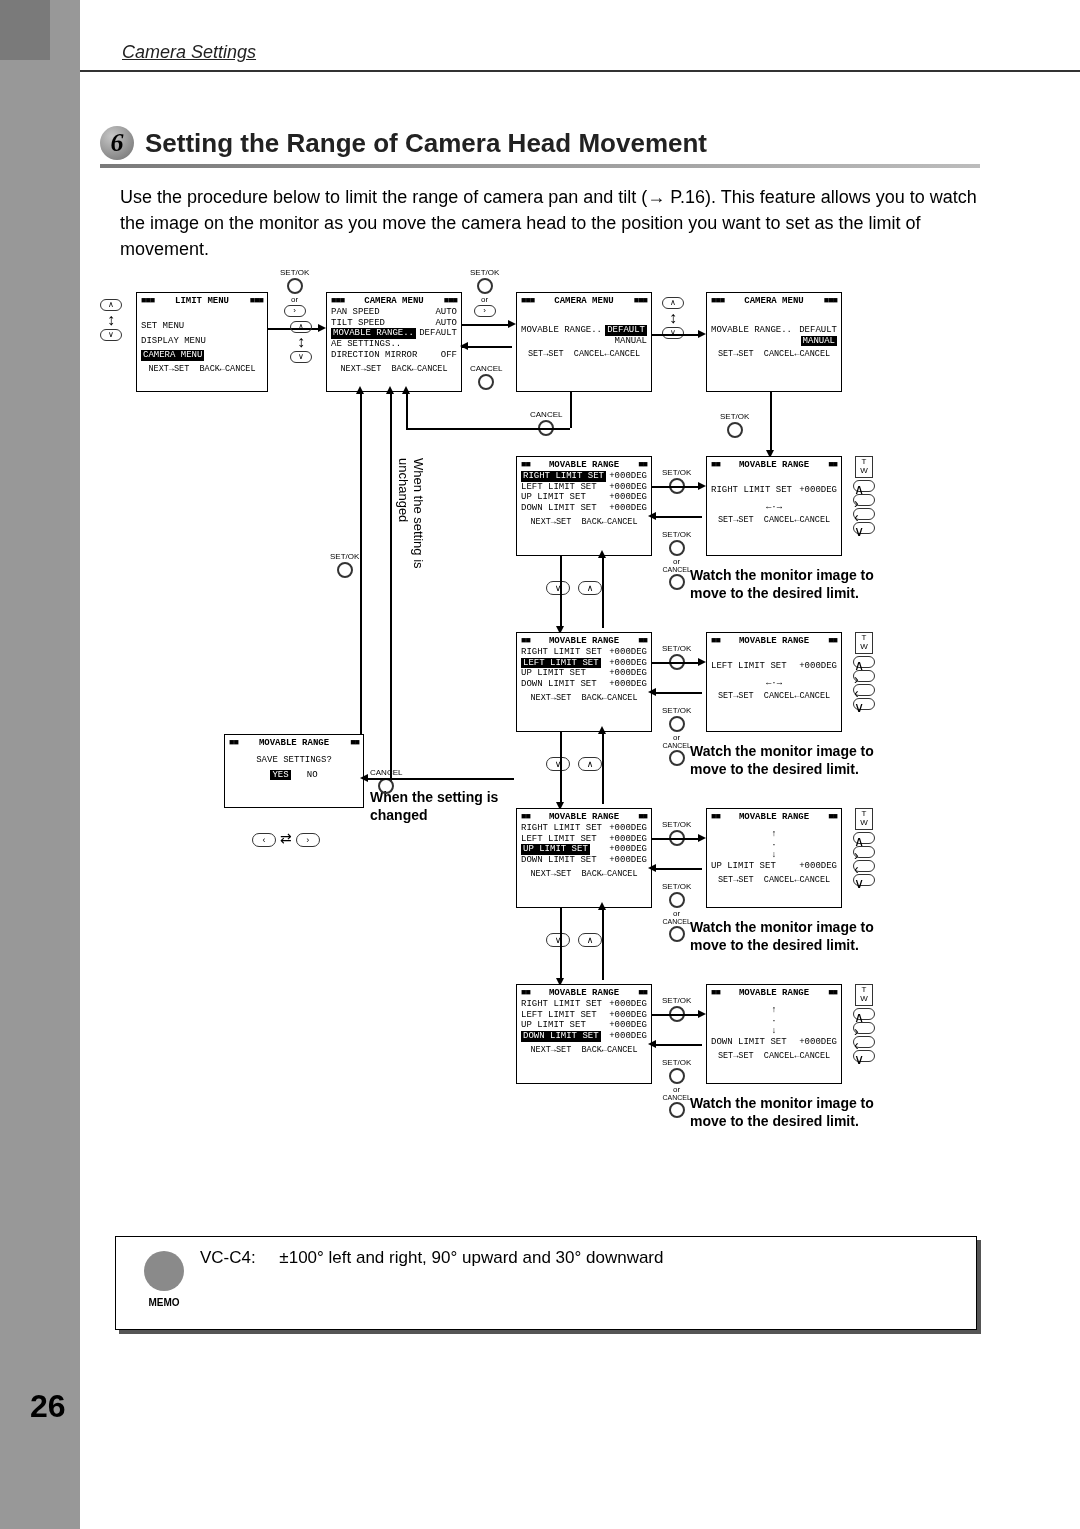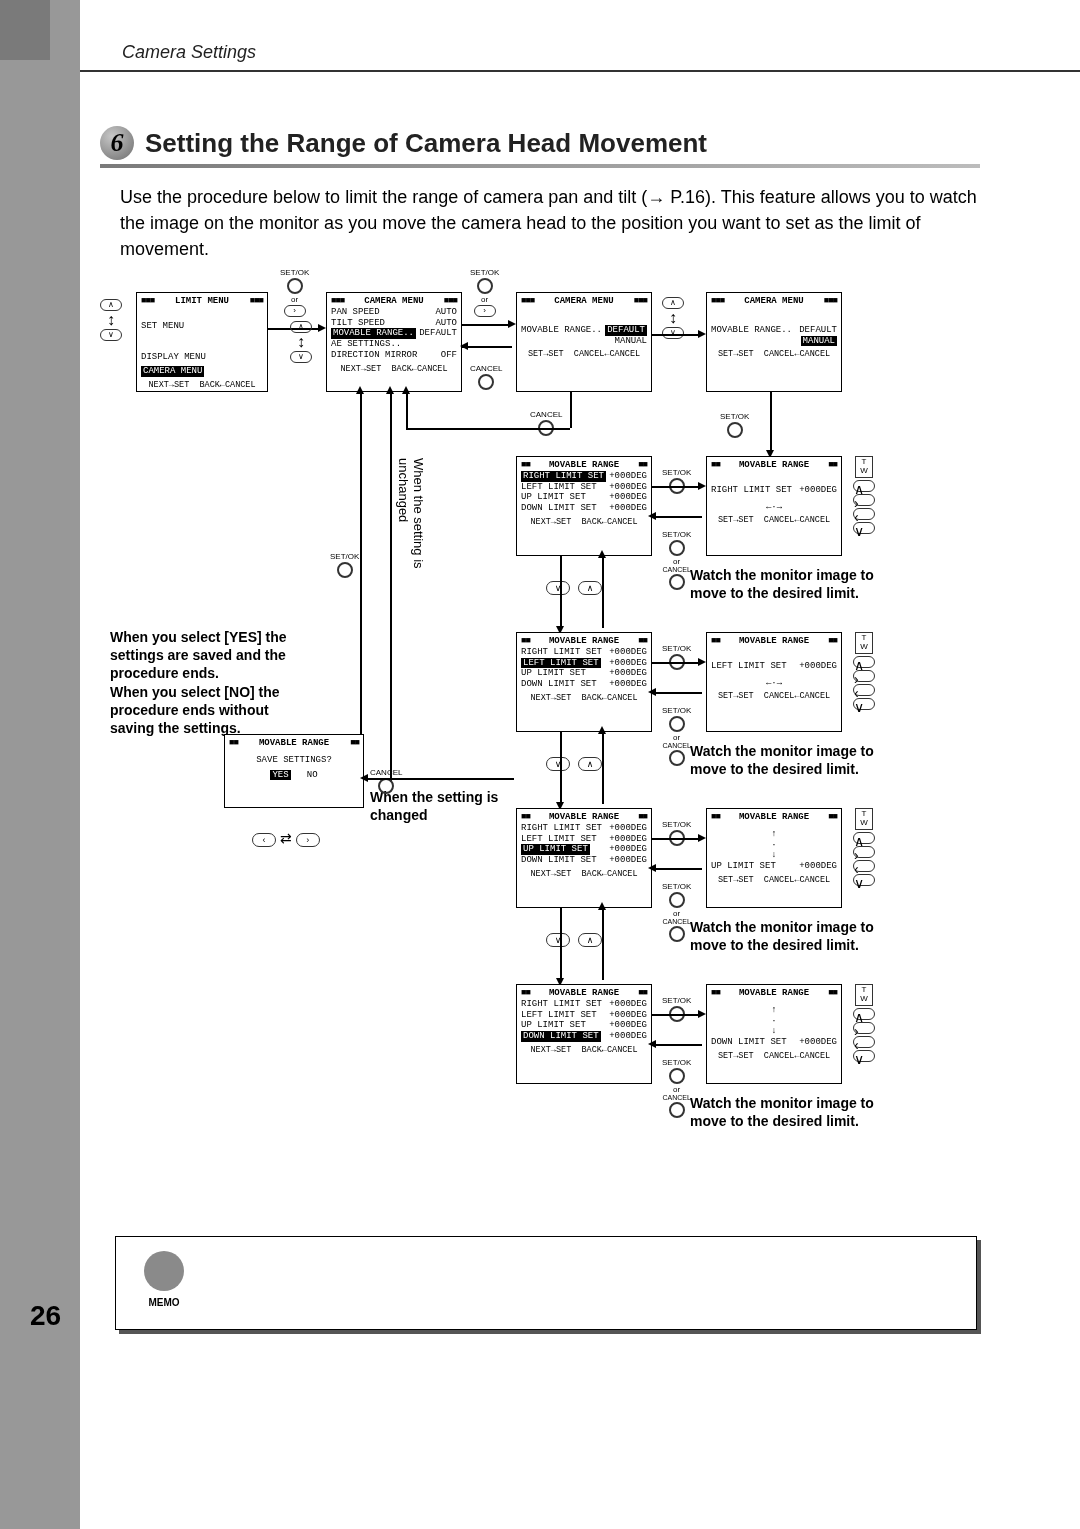--- a/index.html
+++ b/index.html
@@ -1,25 +1,25 @@
 <!DOCTYPE html>
 <html><head>
 <meta charset="utf-8">
 <style>
   * { margin: 0; padding: 0; box-sizing: border-box; }
   body { font-family: Arial, Helvetica, sans-serif; background: #fff; width: 1080px; height: 1529px; position: relative; font-size: 14px; color: #000; }
   .tab { position: absolute; left: 0; top: 0; width: 80px; height: 1529px; background: #989898; }
   .tab-inner { position: absolute; left: 0; top: 0; width: 50px; height: 60px; background: #7a7a7a; }
-  .breadcrumb { position: absolute; left: 122px; top: 42px; font-style: italic; font-size: 18px; color: #222; }
+  .breadcrumb { position: absolute; left: 122px; top: 42px; font-style: italic; font-size: 18px; color: #222; text-decoration: underline; }
   .rule1 { position: absolute; left: 80px; top: 70px; width: 1000px; height: 2px; background: #333; }
   .step-badge { position: absolute; left: 100px; top: 126px; width: 34px; height: 34px; border-radius: 50%; background: radial-gradient(circle at 35% 30%, #c7c7c7, #6d6d6d); color: #000; font-style: italic; font-weight: bold; font-size: 26px; font-family: Georgia, serif; display: flex; align-items: center; justify-content: center; }
   .title { position: absolute; left: 145px; top: 128px; font-size: 26px; font-weight: bold; color: #222; }
   .title-underline { position: absolute; left: 100px; top: 164px; width: 880px; height: 4px; background: linear-gradient(to right,#7a7a7a,#bcbcbc); }
   .intro { position: absolute; left: 120px; top: 184px; width: 860px; font-size: 18px; line-height: 1.45; }
-  .pagenum { position: absolute; left: 30px; top: 1300px; font-size: 28px; font-weight: bold; }
+  .pagenum { position: absolute; left: 30px; top: 1388px; font-size: 32px; font-weight: bold; }
 
   
   .diagram { position: absolute; left: 90px; top: 268px; width: 888px; height: 920px; }
   .osd { position: absolute; border: 1.5px solid #000; font-family: "Courier New", monospace; font-size: 9px; line-height: 1.2; padding: 3px 4px; background: #fff; }
   .osd .hdr { display: flex; justify-content: space-between; font-weight: bold; }
   .osd .hdr .blk { letter-spacing: -1px; }
   .osd .ftr { text-align: center; margin-top: 3px; font-size: 8.5px; }
   .inv { background: #000; color: #fff; padding: 0 2px; display: inline-block; }
   .row { display: flex; justify-content: space-between; }
   .arrow-line-h { position:absolute; height:1.5px; background:#000; }
@@ -59,21 +59,21 @@
 
 <div class="diagram">
 
   <div class="osd" style="left:46px; top:24px; width:132px; height:100px;">
     <div class="hdr">
         <span class="blk">■■■</span>
         <span>LIMIT MENU</span>
         <span class="blk">■■■</span>
       </div>
     <div style="margin-top:14px">SET MENU</div>
-    <div style="margin-top:20px">DISPLAY MENU</div>
+    <div style="margin-top:4px">DISPLAY MENU</div>
     <div style="margin-top:4px"><span class="inv">CAMERA MENU</span></div>
     <div class="ftr"><span>NEXT→SET</span>&nbsp;&nbsp;<span>BACK←CANCEL</span></div>
   </div>
 
   <div class="ctrl" style="left:10px; top:30px;">
       <div class="oval">∧</div>
       <div style="font-size:16px;line-height:1">↕</div>
       <div class="oval">∨</div>
     </div>
 
@@ -462,22 +462,20 @@
       <div>SET/OK</div>
       <div class="ring"></div>
     </div>
   <div class="arrow-line-v" style="left:270px; top:124px; height:390px;"></div>
     <div class="tri-u" style="left:266px;top:118px;"></div>
 
   <div class="vcaption" style="left:306px; top:190px; height:170px;">When the setting is unchanged</div>
   <div class="arrow-line-v" style="left:300px; top:124px; height:390px;"></div>
     <div class="tri-u" style="left:296px;top:118px;"></div>
 
-  <div class="caption" style="left:20px; top:360px; width:180px; white-space:pre-line;">When you select [YES] the settings are saved and the procedure ends.
-When you select [NO] the procedure ends without saving the settings.</div>
   <div class="osd" style="left:134px; top:466px; width:140px; height:74px;">
     <div class="hdr">
         <span class="blk">■■</span>
         <span>MOVABLE RANGE</span>
         <span class="blk">■■</span>
       </div>
     <div style="text-align:center;margin-top:6px">SAVE SETTINGS?</div>
     <div style="text-align:center;margin-top:4px"><span class="inv">YES</span>&nbsp;&nbsp;&nbsp;<span>NO</span></div>
   </div>
   <div class="caption" style="left:280px; top:520px; width:140px;">When the setting is changed</div>
@@ -490,13 +488,14 @@
 
   <div class="nav-pair" style="left:158px; top:562px;"><span class="nav-btn">‹</span>⇄<span class="nav-btn">›</span></div>
 
 </div>
 
 <div class="memo-box">
   <div class="memo-icon">
       <div class="sun"></div>
       <div class="lbl">MEMO</div>
     </div>
+  <div style="white-space:pre">VC-C4:     ±100° left and right, 90° upward and 30° downward</div>
 </div>
 
 </body></html>

